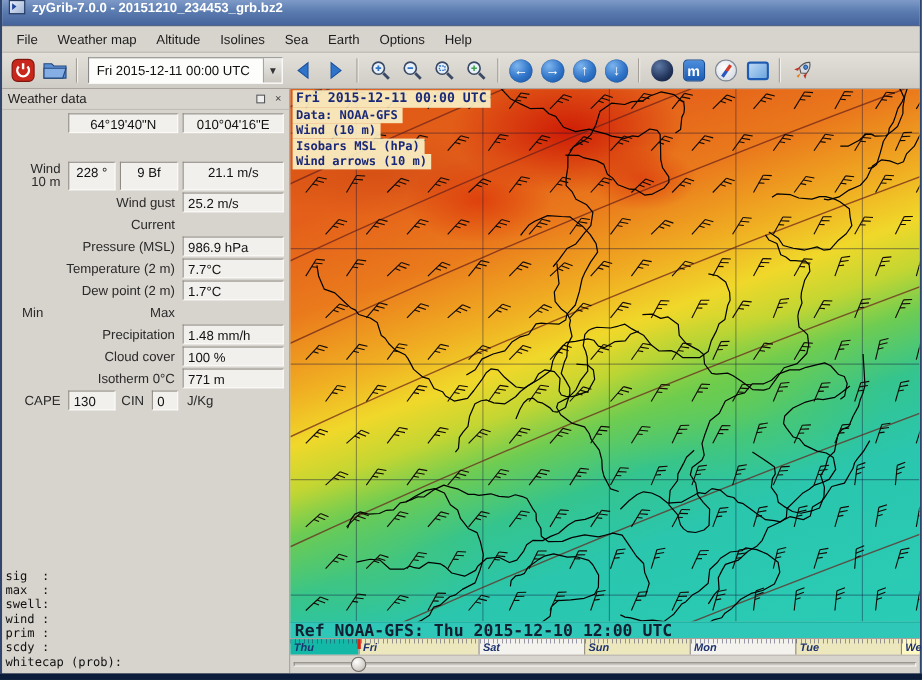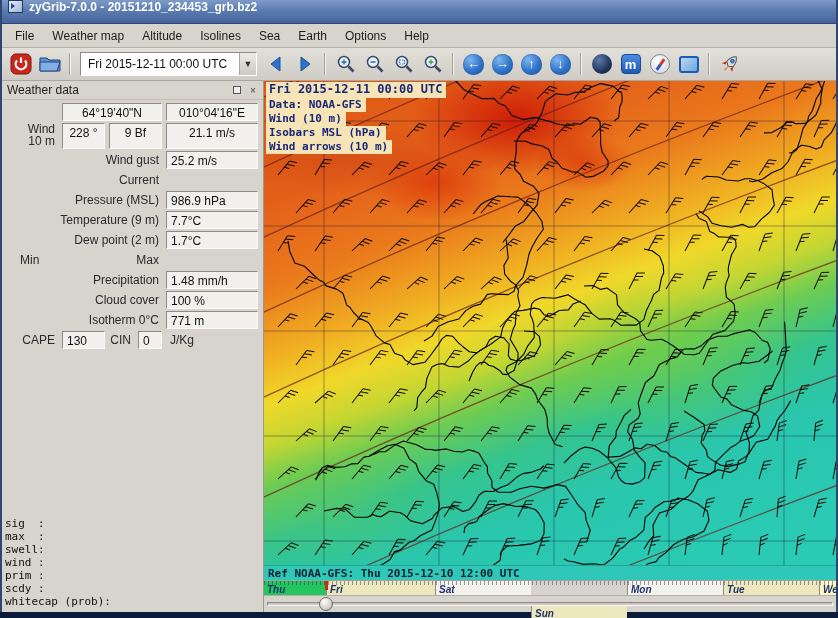--- a/index.html
+++ b/index.html
@@ -64,21 +64,21 @@
            border-right: 1px solid #9b968f; font-size: 12px; color: #222; justify-content: center; }
   .panel-header { height: 19px; display: flex; align-items: center; padding: 0 3px 0 5px;
            border-bottom: 1px solid #c2beb7; }
   .panel-title { flex: 1; font-size: 12px; color: #222; }
   .ph-btn { width: 14px; height: 14px; margin-left: 2px; display: flex; align-items: center; justify-content: center;
            font-size: 10px; color: #444; cursor: pointer; }
   .float-glyph { width: 8px; height: 8px; border: 1px solid #555; background: #eee; }
 
   .wtable { padding-top: 2px; }
   .wrow { display: grid; grid-template-columns: 58px 47px 57px 96px; min-height: 20px; align-items: stretch; }
-  .wrow.tall { min-height: 28px; }
+  .wrow.tall { min-height: 28px; margin-top: 24px; }
   .wrow.caperow { grid-template-columns: 58px 47px 29px 28px 1fr; }
   .lbl { text-align: right; padding: 3px 5px 0 2px; color: #2a2a2a; white-space: nowrap; }
   .lbl.two-line { padding-top: 1px; line-height: 12px; }
   .lbl.left { text-align: left; padding-left: 18px; }
   .lbl.unit { text-align: left; padding-left: 6px; }
   .cA { grid-column: 1; } .cB { grid-column: 2; } .cC { grid-column: 3; } .cD { grid-column: 4; }
   .cBC { grid-column: 2 / 4; } .cABC { grid-column: 1 / 4; }
   .val { margin: 1px 2px; padding: 2px 4px 0 4px; background: #f1f0ed; color: #111;
          border: 1px solid; border-color: #8f8b84 #fbfaf7 #fbfaf7 #8f8b84; overflow: hidden; white-space: nowrap; }
   .val.center { text-align: center; }
@@ -102,31 +102,31 @@
         #c4d632 53%, #6ecc52 59%, #34c48e 67%, #2ac6ae 77%, #2accb6 100%);
   }
   #map-decor { position: absolute; inset: 0; width: 100%; height: 100%; }
   .map-legend { position: absolute; left: 2px; top: 1px; display: flex; flex-direction: column;
         align-items: flex-start; font-family: "DejaVu Sans Mono", monospace;
         font-size: 11px; font-weight: bold; color: #1a2878; line-height: 13px; }
   .ov-line { background: rgba(248,240,198,0.92); padding: 0 4px 1px 3px; }
   .ov-title { font-size: 12px; line-height: 15px; }
 
   .refbar { height: 15px; flex: 0 0 15px; background: #2fc8b8; display: flex; align-items: center;
-        font-family: "DejaVu Sans Mono", monospace; font-size: 11px; font-weight: bold;
+        font-family: "DejaVu Sans Mono", monospace; font-size: 15px; font-weight: bold;
         color: #102030; padding-left: 4px; border-top: 1px solid #1da898; }
 
   
   .timeline { height: 32px; flex: 0 0 32px; background: #d7d3cd; border-top: 1px solid #a6a29b; position: relative; }
   .tl-bands { position: relative; height: 15px; display: flex; border-bottom: 1px solid #b3afa8; }
   .tl-band { height: 100%; position: relative; }
-  .b0 { width: 62px; background: #22c55e; }
+  .b0 { width: 62px; background: #14b8a6; }
   .b1 { width: 109px; background: #ece7bd; }
   .b2 { width: 96px; background: #f4f2ed; }
-  .b3 { width: 96px; background: #ece7bd; margin-top: 24px; }
+  .b3 { width: 96px; background: #ece7bd; }
   .b4 { width: 96px; background: #f4f2ed; }
   .b5 { width: 96px; background: #ece7bd; }
   .b6 { flex: 1; background: #fef9c3; }
   .tl-band + .tl-band { border-left: 1px solid #8f8b84; }
   .tl-day { position: absolute; left: 3px; top: 3px; font-size: 10px; font-style: italic;
         font-weight: bold; color: #1e3270; }
   .tl-ticks { position: absolute; left: 0; top: 0; right: 0; height: 4px; pointer-events: none;
         background: repeating-linear-gradient(90deg, rgba(40,40,80,0.45) 0 1px, transparent 1px 4px); }
   .tl-marker { position: absolute; left: 61px; top: 0; width: 3px; height: 9px; background: #d42414; }
   .tl-sliderrow { position: relative; height: 16px; }
@@ -289,21 +289,21 @@
           <div class="val cD">25.2  m/s</div>
         </div>
         <div class="wrow">
           <div class="lbl cABC">Current</div>
         </div>
         <div class="wrow">
           <div class="lbl cABC">Pressure (MSL)</div>
           <div class="val cD">986.9 hPa</div>
         </div>
         <div class="wrow">
-          <div class="lbl cABC">Temperature (9 m)</div>
+          <div class="lbl cABC">Temperature (2 m)</div>
           <div class="val cD">7.7°C</div>
         </div>
         <div class="wrow">
           <div class="lbl cABC">Dew point (2 m)</div>
           <div class="val cD">1.7°C</div>
         </div>
         <div class="wrow">
           <div class="lbl cA left">Min</div>
           <div class="lbl cB"></div>
           <div class="lbl cC">Max</div>

